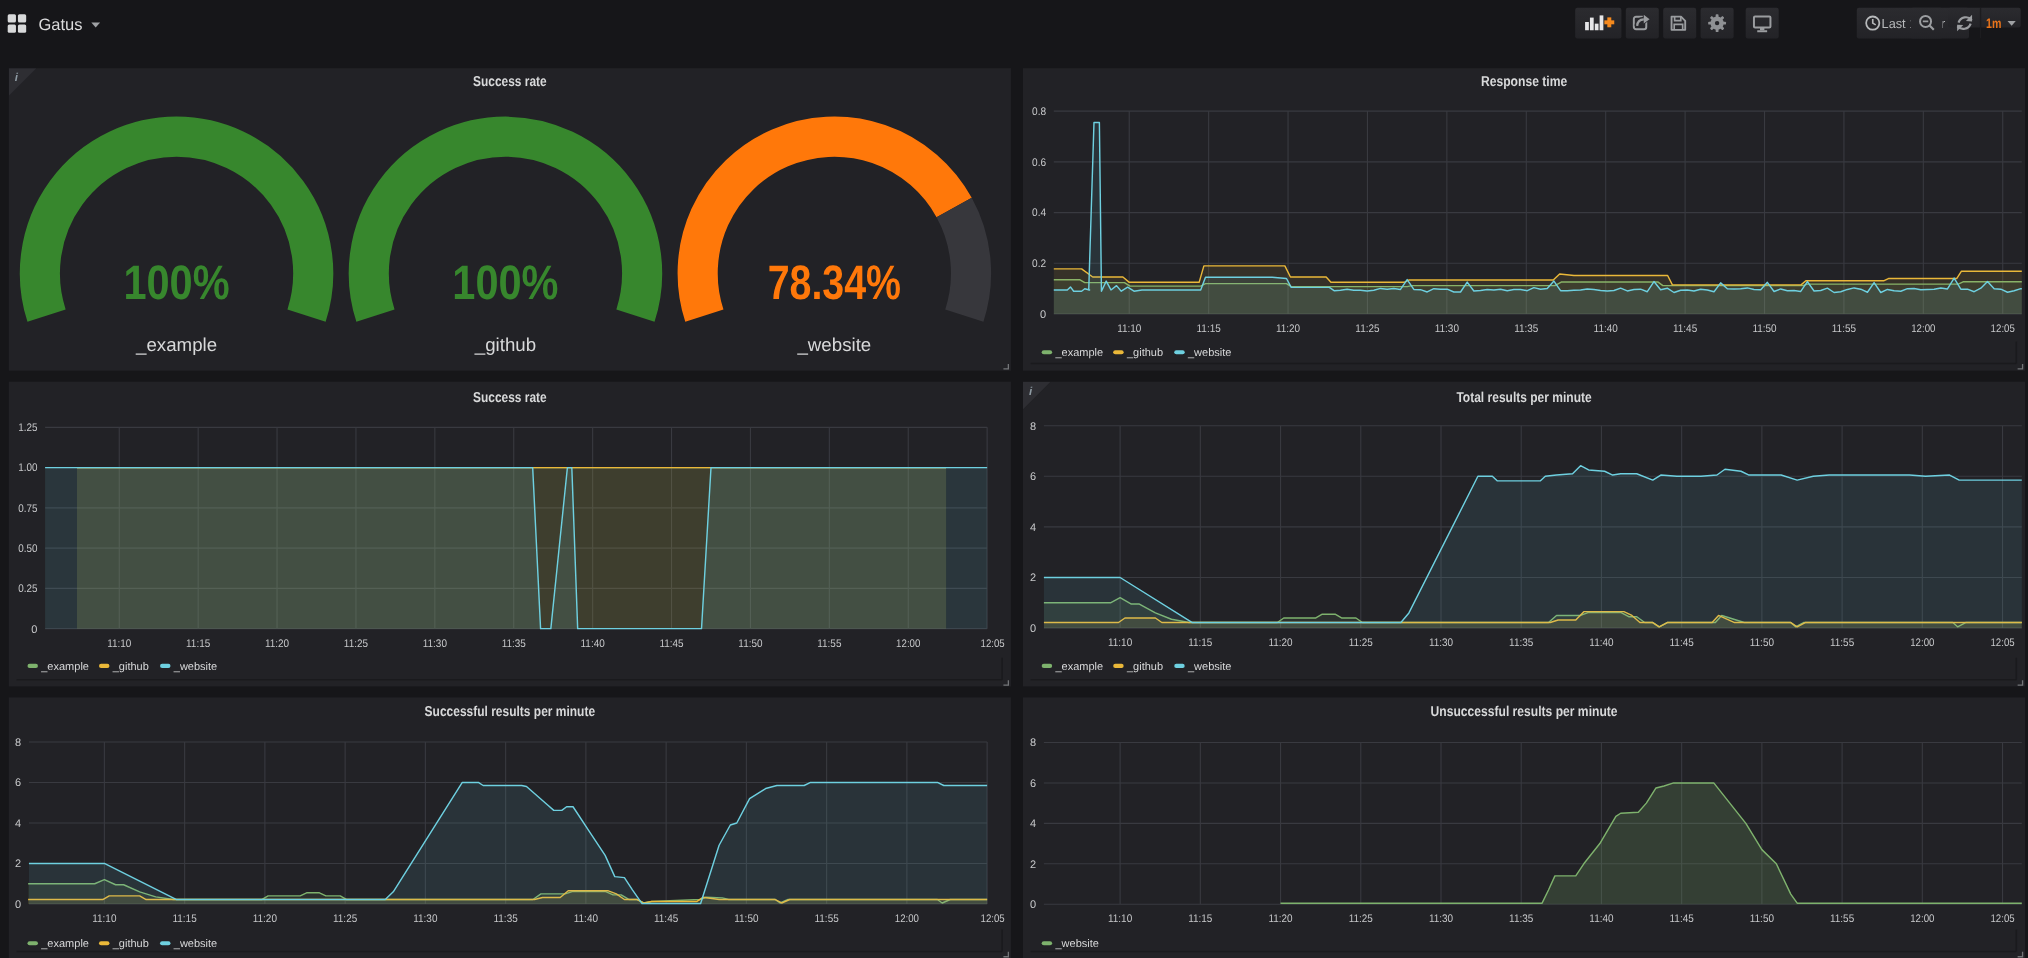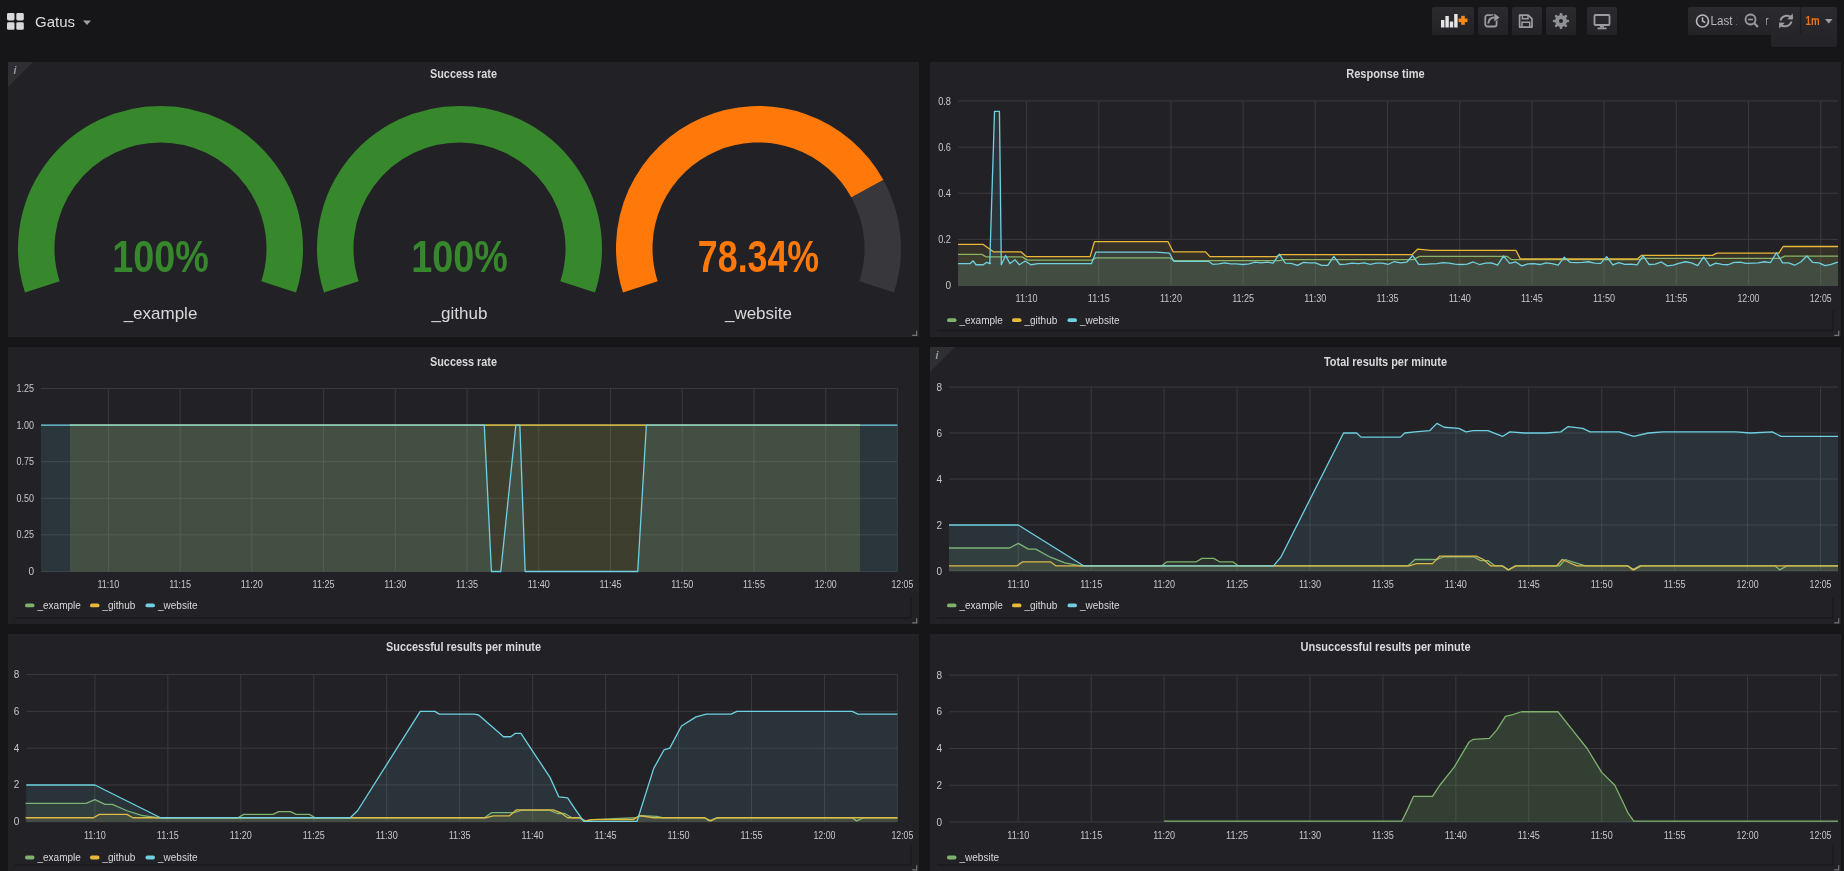--- a/index.html
+++ b/index.html
@@ -58,21 +58,21 @@
       <circle cx="14.5" cy="14" r="6" fill="none" stroke="#b7b9bb" stroke-width="1.6"></circle>
       <path d="M14.5 10.3 V14 l2.7 1.6" fill="none" stroke="#b7b9bb" stroke-width="1.5"></path>
       <text x="22.5" y="18.3" font-size="12" fill="#b7b9bb" font-family="Liberation Sans, sans-serif" textLength="58" lengthAdjust="spacingAndGlyphs">Last 1 hour</text>
       <polygon points="86.5,12 94.5,12 90.5,16.5" fill="#b7b9bb"></polygon>
     </svg></div>
 <div style="position:absolute;left:1736.5px;top:7px;width:29px;height:27.5px;background:linear-gradient(#2b2b2f,#232327);border-radius:2px"><svg width="29" height="27.5">
       <circle cx="13.5" cy="12.5" r="5" fill="none" stroke="#9b9da0" stroke-width="1.8"></circle>
       <line x1="11" y1="12.5" x2="16" y2="12.5" stroke="#9b9da0" stroke-width="1.6"></line>
       <line x1="17.2" y1="16.2" x2="21" y2="20" stroke="#9b9da0" stroke-width="2"></line>
     </svg></div>
-<div style="position:absolute;left:1770.5px;top:7px;width:66px;height:40px;background:linear-gradient(#2b2b2f,#232327);border-radius:2px"><svg width="66" height="27.5">
+<div style="position:absolute;left:1770.5px;top:7px;width:66px;height:18px;background:linear-gradient(#2b2b2f,#232327);border-radius:2px"><svg width="66" height="27.5">
       <path d="M21.5 11.2 A7 7 0 0 0 9.5 13.5" fill="none" stroke="#9b9da0" stroke-width="2"></path>
       <polygon points="21.8,6.5 21.8,12.5 16.2,12.2" fill="#9b9da0"></polygon>
       <path d="M8.5 16.8 A7 7 0 0 0 20.5 14.5" fill="none" stroke="#9b9da0" stroke-width="2"></path>
       <polygon points="8.2,21.5 8.2,15.5 13.8,15.8" fill="#9b9da0"></polygon>
       <line x1="29.5" y1="0" x2="29.5" y2="27.5" stroke="#1c1c1f" stroke-width="1.2"></line>
       <text x="34.5" y="18.3" font-size="12.5" font-weight="bold" fill="#e8731a" font-family="Liberation Sans, sans-serif" textLength="14" lengthAdjust="spacingAndGlyphs">1m</text>
       <polygon points="54,12 61.5,12 57.8,16.5" fill="#9fa1a4"></polygon>
     </svg></div>
 <div style="position:absolute;left:8px;top:62px;width:911px;height:274.5px;background:#222226"><svg width="911" height="274.5" viewBox="0 0 911 274.5">
       <text x="455.5" y="16" text-anchor="middle" font-size="13" font-weight="bold" fill="#d8d9da" textLength="67" lengthAdjust="spacingAndGlyphs">Success rate</text>

